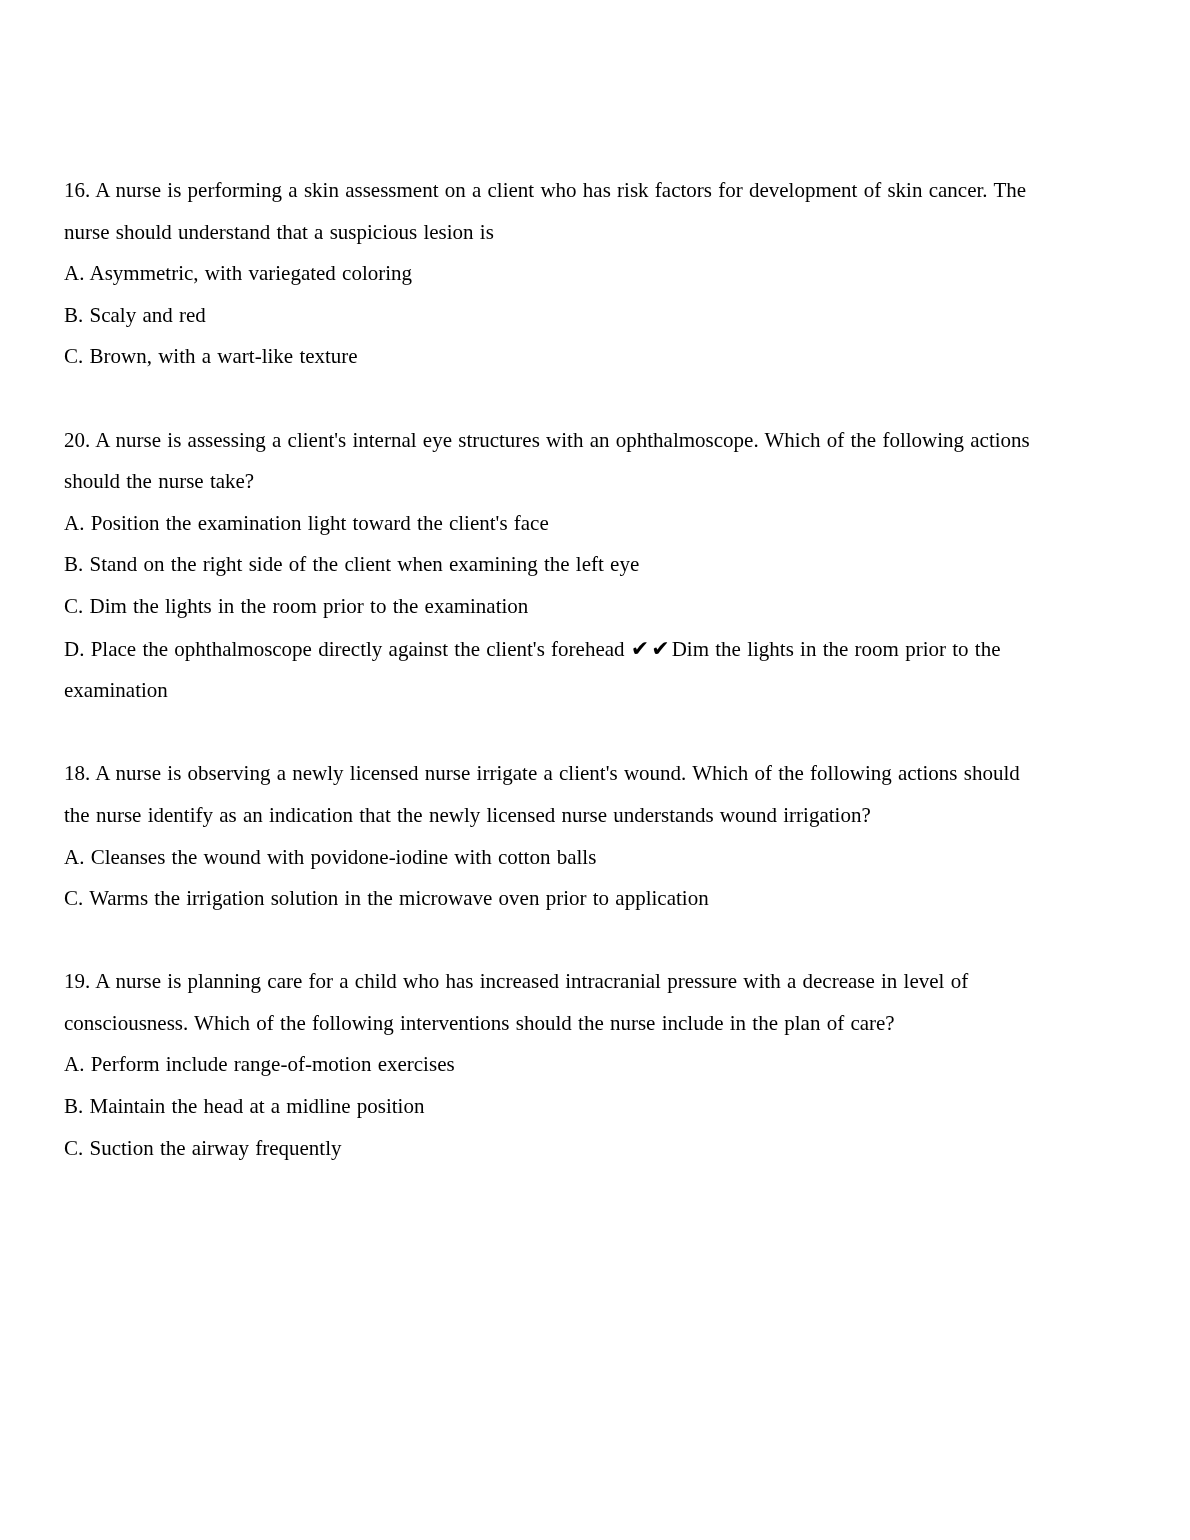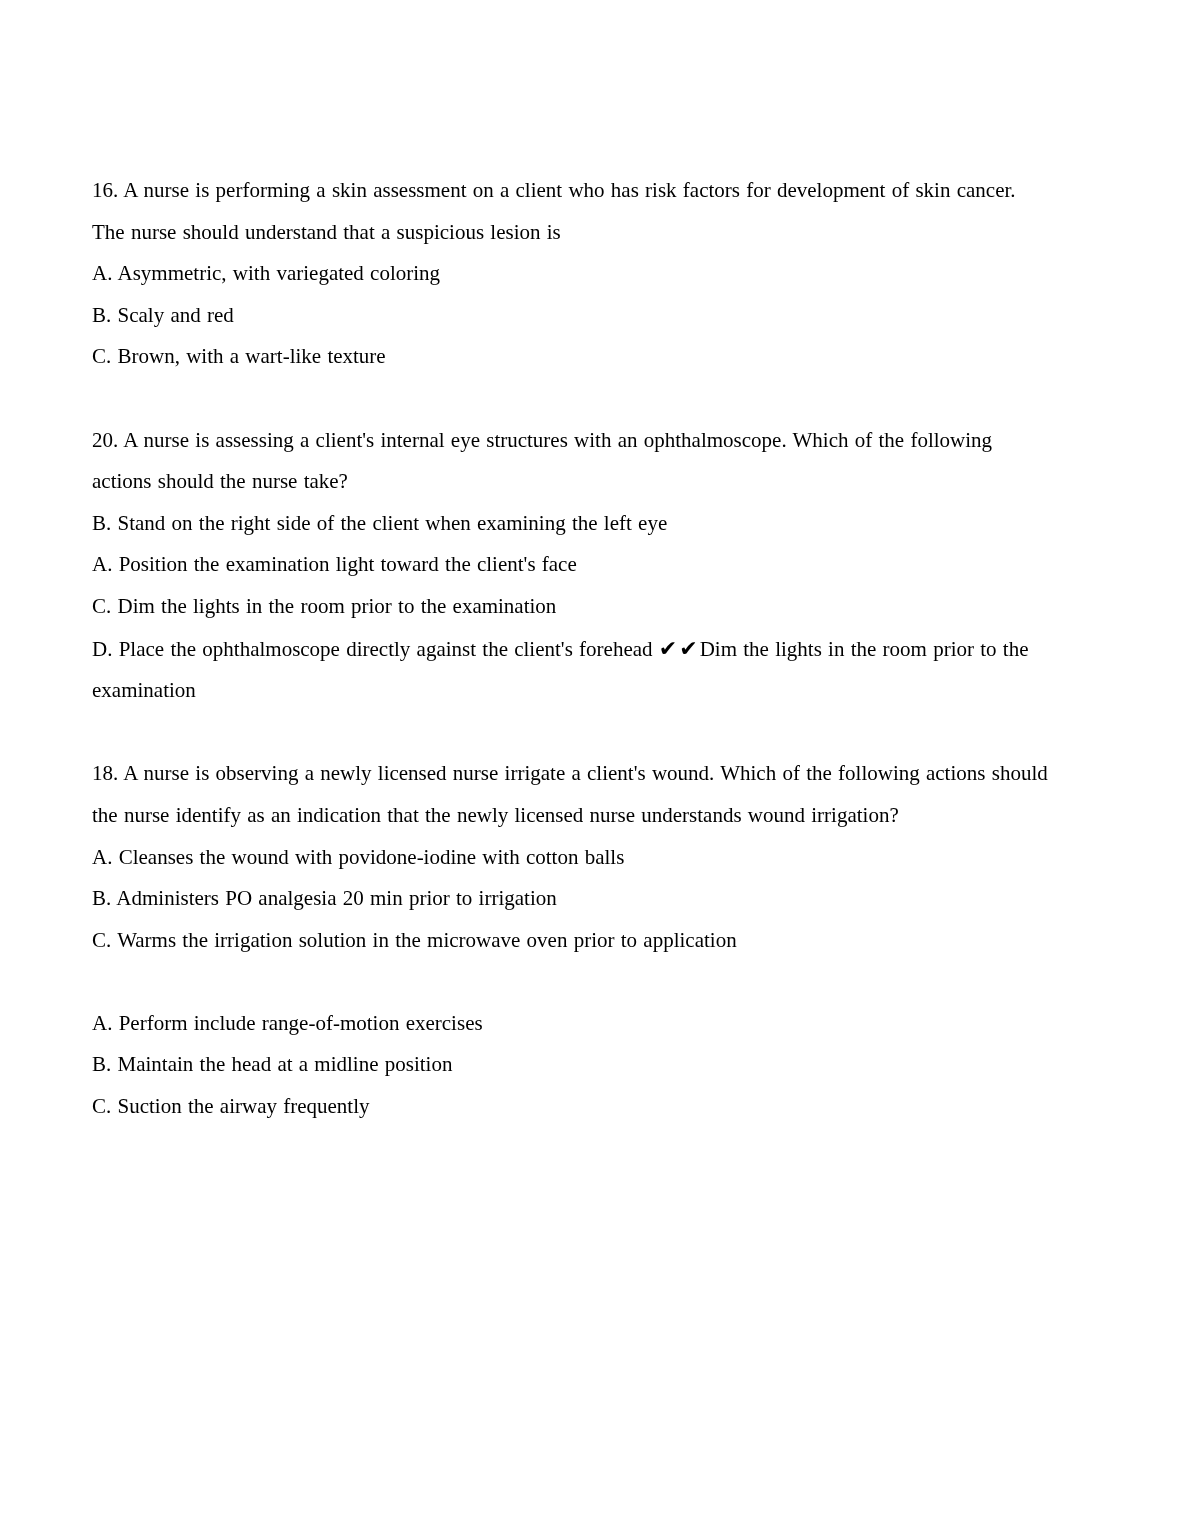--- a/index.html
+++ b/index.html
@@ -12,21 +12,21 @@
     width: 1190px;
     height: 1540px;
     font-family: "Liberation Serif", "DejaVu Serif", serif;
     font-size: 21px;
     overflow: hidden;
   }
   .page {
     box-sizing: border-box;
     width: 1190px;
     height: 1540px;
-    padding: 170px 140px 0 92px;
+    padding: 170px 140px 0 64px;
   }
   .question {
     margin: 0 0 41.6px 0;
   }
   .line {
     margin: 0;
     line-height: 41.6px;
     text-align: left;
     word-spacing: 1px;
   }
@@ -44,32 +44,32 @@
 
   <div class="question">
     <p class="line"><span>16.</span> <span>A nurse is performing a skin assessment on a client who has risk factors for development of skin cancer. The nurse should understand that a suspicious lesion is</span></p>
     <p class="line"><span>A.</span> <span>Asymmetric, with variegated coloring</span></p>
     <p class="line"><span>B.</span> <span>Scaly and red</span></p>
     <p class="line"><span>C.</span> <span>Brown, with a wart-like texture</span></p>
   </div>
 
   <div class="question">
     <p class="line"><span>20.</span> <span>A nurse is assessing a client's internal eye structures with an ophthalmoscope. Which of the following actions should the nurse take?</span></p>
+    <p class="line"><span>A.</span> <span>Position the examination light toward the client's face</span></p>
     <p class="line"><span>B.</span> <span>Stand on the right side of the client when examining the left eye</span></p>
-    <p class="line"><span>A.</span> <span>Position the examination light toward the client's face</span></p>
     <p class="line"><span>C.</span> <span>Dim the lights in the room prior to the examination</span></p>
     <p class="line"><span>D.</span> <span>Place the ophthalmoscope directly against the client's forehead</span> <span class="check">✔✔</span><span>Dim the lights in the room prior to the examination</span></p>
   </div>
 
   <div class="question">
     <p class="line"><span>18.</span> <span>A nurse is observing a newly licensed nurse irrigate a client's wound. Which of the following actions should the nurse identify as an indication that the newly licensed nurse understands wound irrigation?</span></p>
     <p class="line"><span>A.</span> <span>Cleanses the wound with povidone-iodine with cotton balls</span></p>
-    <p class="line"><span>B.</span> <span>Administers PO analgesia 20 min prior to irrigation</span></p>
     <p class="line"><span>C.</span> <span>Warms the irrigation solution in the microwave oven prior to application</span></p>
   </div>
 
   <div class="question">
+    <p class="line"><span>19.</span> <span>A nurse is planning care for a child who has increased intracranial pressure with a decrease in level of consciousness. Which of the following interventions should the nurse include in the plan of care?</span></p>
     <p class="line"><span>A.</span> <span>Perform include range-of-motion exercises</span></p>
     <p class="line"><span>B.</span> <span>Maintain the head at a midline position</span></p>
     <p class="line"><span>C.</span> <span>Suction the airway frequently</span></p>
   </div>
 
 </div>
 
 </body></html>

